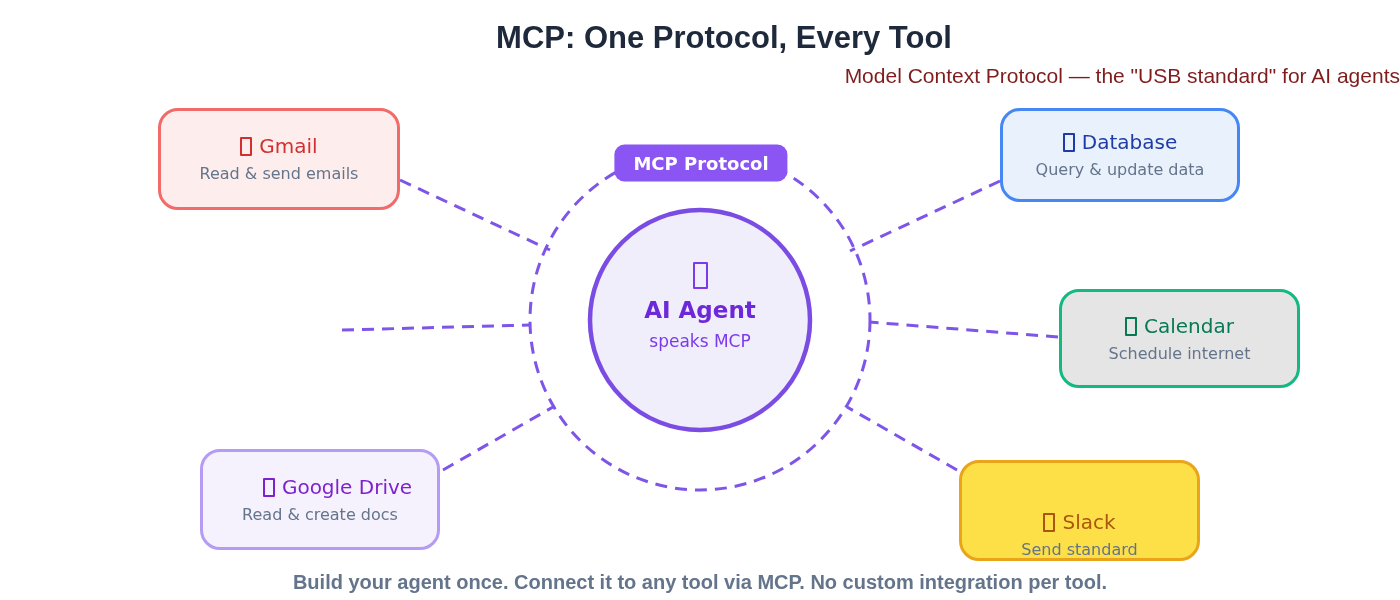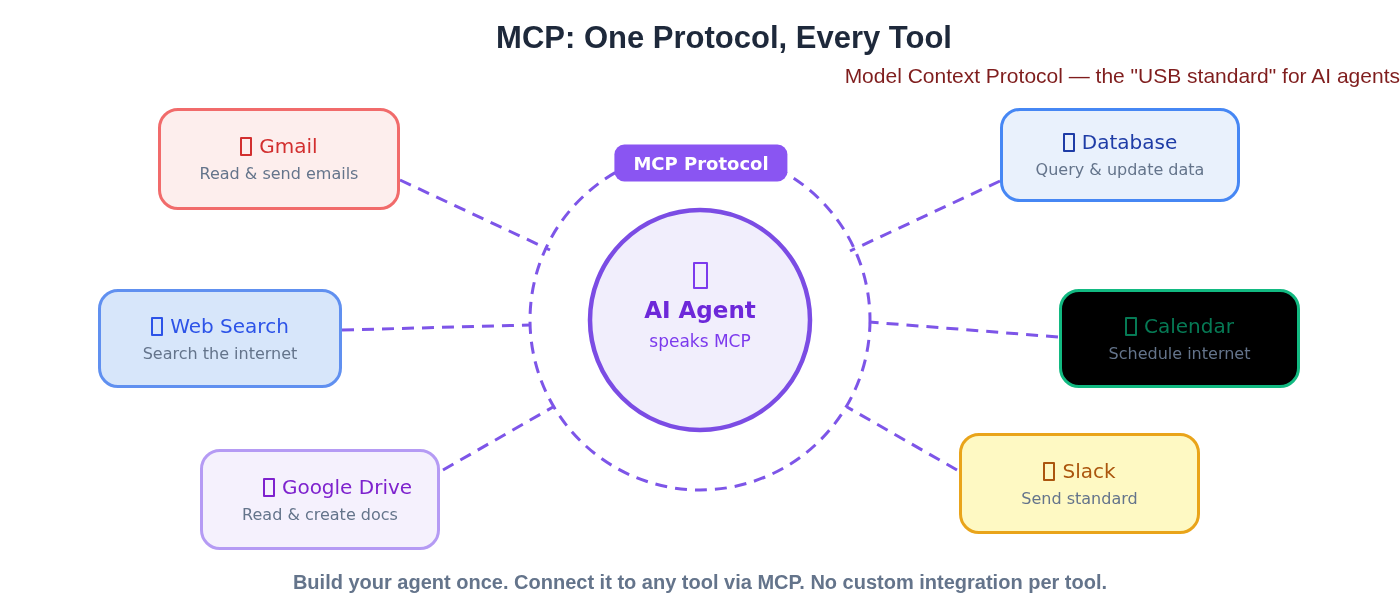--- a/index.html
+++ b/index.html
@@ -49,25 +49,25 @@
     gap:10px;text-align:center;
   }
   .node-title{font-size:20px;font-weight:normal;line-height:1;white-space:nowrap;}
   .node-desc{font-size:16px;color:#64748b;line-height:1;white-space:nowrap;}
   .node-gmail      {left:158px; top:108px; width:242px;height:102px;background:#fdeeed;border-color:#f16b6b;}
   .node-gmail .node-title{color:#d22f2f;}
   .node-database   {left:1000px;top:108px; width:240px;height:94px;background:#e9f1fc;border-color:#4687f4;}
   .node-database .node-title{color:#1e3ca6;}
   .node-web-search {left:98px;  top:289px; width:244px;height:99px; background:#d7e6fa;border-color:#6090f0;}
   .node-web-search .node-title{color:#2c53e8;}
-  .node-calendar   {left:1059px;top:289px; width:241px;height:99px; background:#000000;border-color:#12b981;}
+  .node-calendar   {left:1059px;top:289px; width:241px;height:99px; background:#e5e5e5;border-color:#12b981;}
   .node-calendar .node-title{color:#067a55;}
   .node-google-drive{left:200px;top:449px; width:240px;height:101px;background:#f5f1fd;border-color:#b59bf4;}
   .node-google-drive .node-title{color:#7e22ce;padding-left:35px;}
-  .node-slack      {left:959px; top:433px; width:241px;height:101px;background:#fef9c3;border-color:#e9a41a;}
+  .node-slack      {left:959px; top:460px; width:241px;height:101px;background:#fde047;border-color:#e9a41a;justify-content:flex-end;}
   .node-slack .node-title{color:#ab560e;}
 </style>
 </head>
 <body>
 
 <div class="canvas">
 
   <div class="title">MCP: One Protocol, Every Tool</div>
   <div class="subtitle">Model Context Protocol — the "USB standard" for AI agents</div>
 
@@ -95,24 +95,20 @@
   <div class="node node-gmail">
     <div class="node-title"><span class="tofu"></span><span>Gmail</span></div>
     <div class="node-desc">Read &amp; send emails</div>
   </div>
 
   <div class="node node-database">
     <div class="node-title"><span class="tofu"></span><span>Database</span></div>
     <div class="node-desc">Query &amp; update data</div>
   </div>
 
-  <div class="node node-web-search">
-    <div class="node-title"><span class="tofu"></span><span>Web Search</span></div>
-    <div class="node-desc">Search the internet</div>
-  </div>
 
   <div class="node node-calendar">
     <div class="node-title"><span class="tofu"></span><span>Calendar</span></div>
     <div class="node-desc">Schedule internet</div>
   </div>
 
   <div class="node node-google-drive">
     <div class="node-title"><span class="tofu"></span><span>Google Drive</span></div>
     <div class="node-desc">Read &amp; create docs</div>
   </div>

